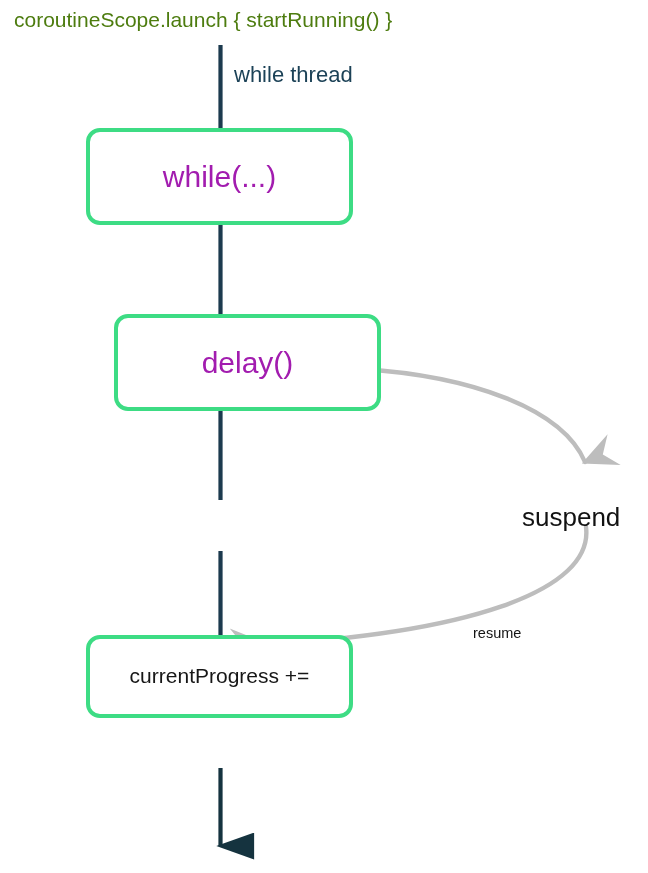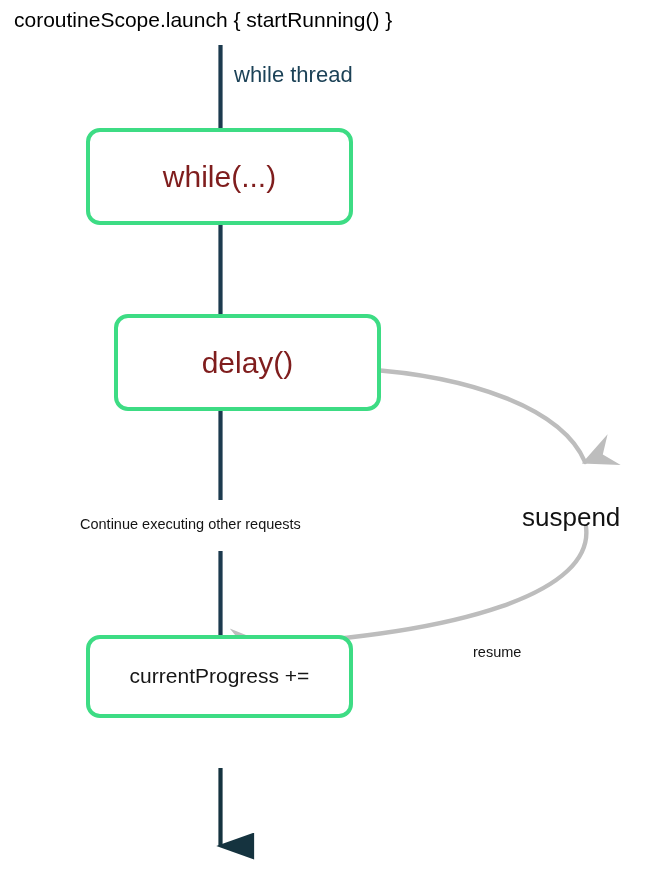--- a/index.html
+++ b/index.html
@@ -26,21 +26,21 @@
   }
   .label {
     position: absolute;
     white-space: pre;
     line-height: 1.15;
   }
   #title-text {
     left: 14px;
     top: 8px;
     font-size: 21px;
-    color: #000000;
+    color: #4d7c0f;
   }
   #thread-label {
     left: 234px;
     top: 62px;
     font-size: 22px;
     color: #1c4257;
   }
   #continue-label {
     left: 80px;
     top: 516px;
@@ -51,21 +51,20 @@
     left: 522px;
     top: 503px;
     font-size: 26px;
     color: #121212;
   }
   #resume-label {
     left: 473px;
     top: 625px;
     font-size: 14.5px;
     color: #141414;
-    margin-top: 19px;
   }
   .node-box {
     position: absolute;
     box-sizing: border-box;
     background: #ffffff;
     border: 4px solid #3ddc84;
     border-radius: 14px;
     display: flex;
     align-items: center;
     justify-content: center;
@@ -85,21 +84,21 @@
     margin-left: 28px;
   }
   #box-progress {
     left: 86px;
     top: 635px;
     width: 267px;
     height: 83px;
   }
   .box-text-large {
     font-size: 30px;
-    color: #7f1d1d;
+    color: #a21caf;
     text-align: right;
   }
   .box-text-small {
     font-size: 21px;
     color: #161616;
     line-height: 1.35;
   }
 </style>
 </head>
 <body>
@@ -135,21 +134,20 @@
   <div class="label" id="thread-label">while thread</div>
 
   <div class="node-box" id="box-while">
     <span class="box-text-large">while(...)</span>
   </div>
 
   <div class="node-box" id="box-delay">
     <span class="box-text-large">delay()</span>
   </div>
 
-  <div class="label" id="continue-label">Continue executing other requests</div>
 
   <div class="label" id="suspend-label">suspend</div>
 
   <div class="label" id="resume-label">resume</div>
 
   <div class="node-box" id="box-progress">
     <span class="box-text-small">
       <span>currentProgress +=</span><br>
     </span>
   </div>

